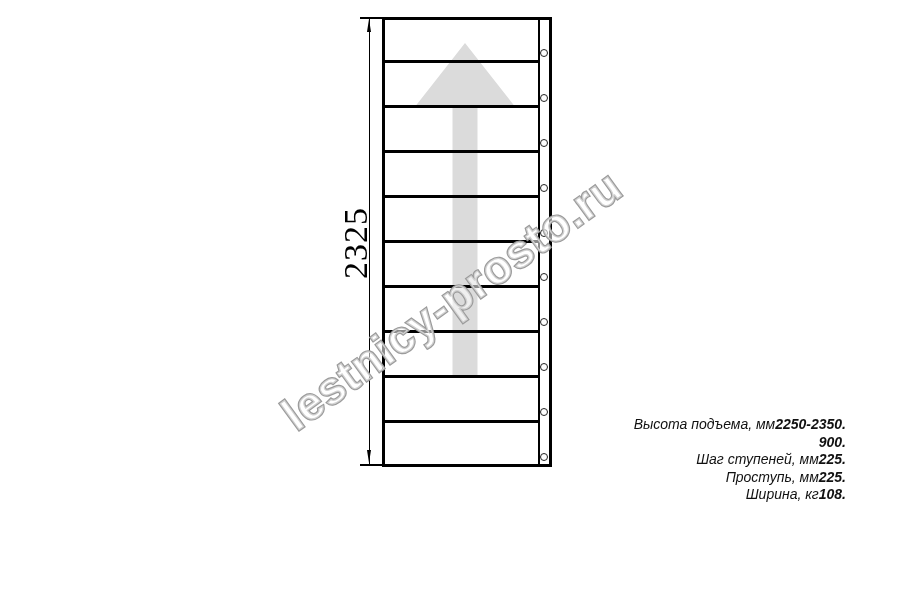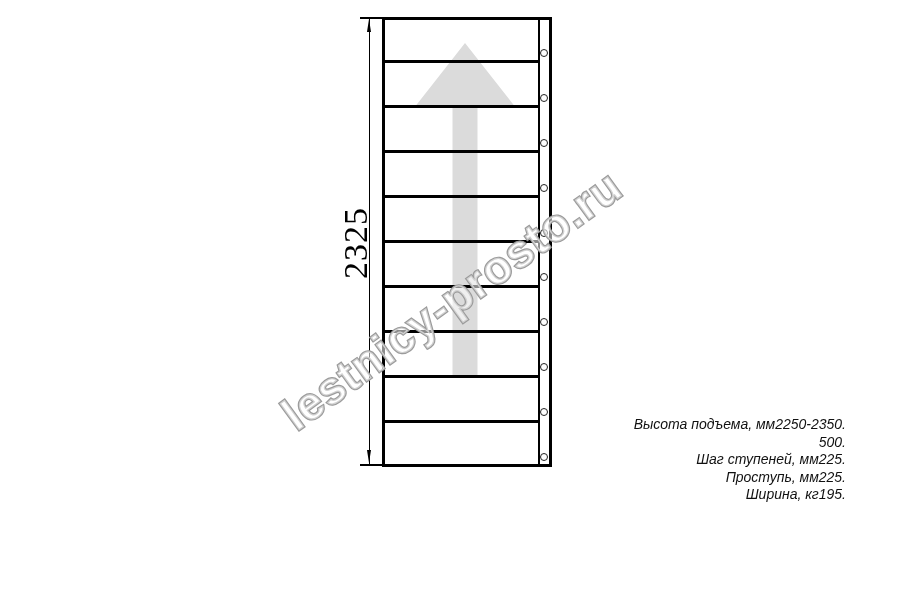--- a/index.html
+++ b/index.html
@@ -121,21 +121,21 @@
     font-style: italic;
     font-size: 14px;
     line-height: 17.5px;
     color: #111;
   }
   .spec-row {
     display: flex;
     justify-content: flex-end;
     white-space: nowrap;
   }
-  .spec-value { text-align: right; }
+  .spec-value { text-align: right; font-weight: bold; }
 </style>
 </head>
 <body>
 
 <div class="canvas">
 
   <div class="stair-plan">
     <svg class="arrow-svg" viewBox="0 0 164 444" aria-hidden="true">
       <polygon points="80,23 131,88 92.5,88 92.5,356 67.5,356 67.5,88 29,88" fill="#dbdbdb"></polygon>
     </svg>
@@ -172,29 +172,29 @@
   <svg class="watermark-svg" viewBox="0 0 900 600" aria-hidden="true">
     <text x="451" y="316" text-anchor="middle" transform="rotate(-36 451 299)">lestnicy-prosto.ru</text>
   </svg>
 
   <div class="specs">
     <div class="spec-row">
       <span class="spec-label">Высота подъема, мм</span>
       <span class="spec-value">2250-2350.</span>
     </div>
     <div class="spec-row">
-      <span class="spec-value">500.</span>
+      <span class="spec-value">900.</span>
     </div>
     <div class="spec-row">
       <span class="spec-label">Шаг ступеней, мм</span>
       <span class="spec-value">225.</span>
     </div>
     <div class="spec-row">
       <span class="spec-label">Проступь, мм</span>
       <span class="spec-value">225.</span>
     </div>
     <div class="spec-row">
       <span class="spec-label">Ширина, кг</span>
-      <span class="spec-value">195.</span>
+      <span class="spec-value">108.</span>
     </div>
   </div>
 
 </div>
 
 </body></html>

